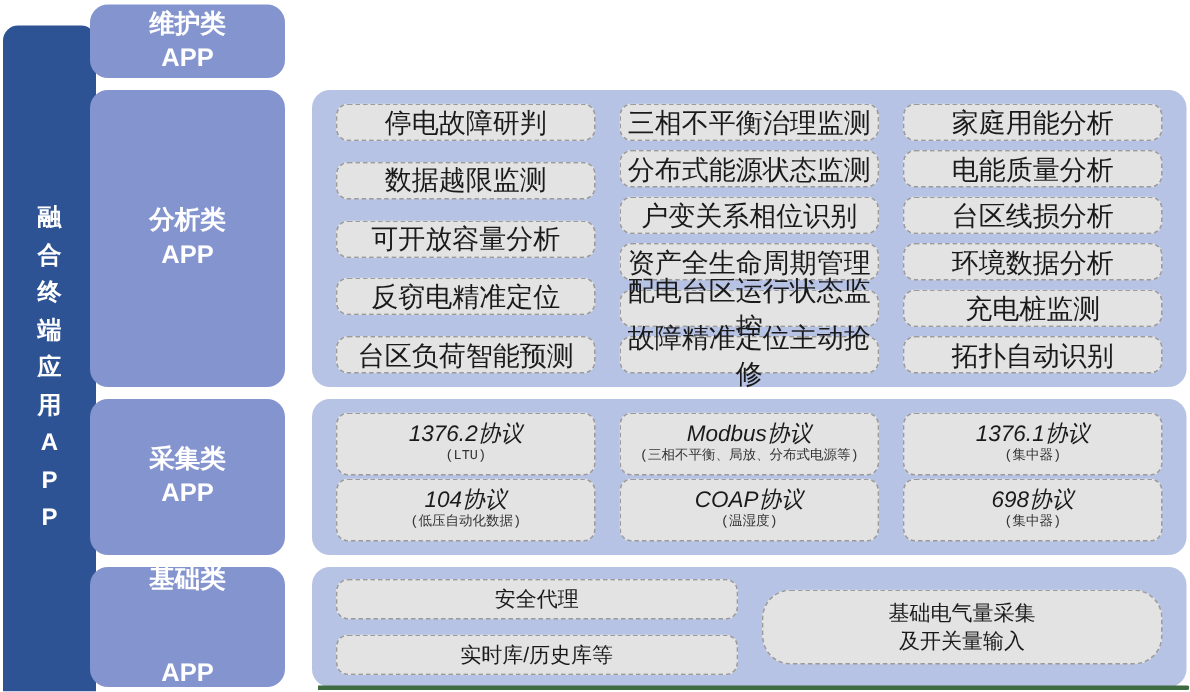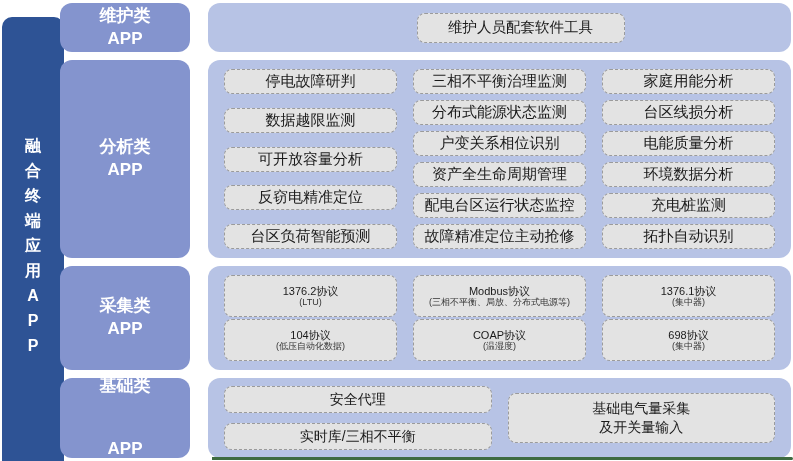--- a/index.html
+++ b/index.html
@@ -25,26 +25,26 @@
   .r4{top:378px;height:80px;gap:40px;}
 
   .cols{display:flex;height:100%;padding:9px 16px;box-sizing:border-box;gap:16px;}
   .col{flex:1;display:flex;flex-direction:column;justify-content:space-between;}
   .r3 .cols{padding:9px 16px;}
   .r4 .cols{padding:8px 16px;}
   .col.center-one{justify-content:center;}
 
   .item{background:#E3E3E3;border:1.6px dashed #9B9B9B;border-radius:8px;color:#1A1A1A;
         display:flex;align-items:center;justify-content:center;text-align:center;box-sizing:border-box;}
-  .a-item{height:25px;font-size:15px;}
+  .a-item{height:25px;font-size:18px;}
   .proto{flex-direction:column;height:42px;line-height:1.1;}
-  .proto .t{font-size:11px;}
-  .proto .s{font-size:9px;color:#333333;margin-top:1px;}
+  .proto .t{font-size:15px;font-style:italic;}
+  .proto .s{font-size:9px;color:#333333;margin-top:1px;font-family:Liberation Mono, monospace;}
   .b-item{height:27px;font-size:14px;}
-  .tall{height:50px;flex-direction:column;font-size:14px;line-height:1.35;}
+  .tall{height:50px;flex-direction:column;font-size:14px;line-height:1.35;border-radius:19px;}
 
   .maintain-wrap{display:flex;height:100%;align-items:center;justify-content:center;}
   .m-item{width:208px;height:30px;font-size:14.5px;margin-left:42px;}
 
   
   .accent{position:absolute;left:212px;right:0;top:457px;height:2.5px;background:#3E6B41;
           border-radius:0 8px 8px 0;}
 </style>
 </head>
 <body>
@@ -65,47 +65,42 @@
   </div>
   <div class="cat r3">
     <span>采集类</span>
     <span>APP</span>
   </div>
   <div class="cat r4">
     <span>基础类</span>
     <span>APP</span>
   </div>
 
-  <div class="panel r1">
-    <div class="maintain-wrap">
-      <div class="item m-item">维护人员配套软件工具</div>
-    </div>
-  </div>
 
   <div class="panel r2">
     <div class="cols">
       <div class="col">
         <div class="item a-item">停电故障研判</div>
         <div class="item a-item">数据越限监测</div>
         <div class="item a-item">可开放容量分析</div>
         <div class="item a-item">反窃电精准定位</div>
         <div class="item a-item">台区负荷智能预测</div>
       </div>
       <div class="col">
         <div class="item a-item">三相不平衡治理监测</div>
         <div class="item a-item">分布式能源状态监测</div>
         <div class="item a-item">户变关系相位识别</div>
         <div class="item a-item">资产全生命周期管理</div>
         <div class="item a-item">配电台区运行状态监控</div>
         <div class="item a-item">故障精准定位主动抢修</div>
       </div>
       <div class="col">
         <div class="item a-item">家庭用能分析</div>
+        <div class="item a-item">电能质量分析</div>
         <div class="item a-item">台区线损分析</div>
-        <div class="item a-item">电能质量分析</div>
         <div class="item a-item">环境数据分析</div>
         <div class="item a-item">充电桩监测</div>
         <div class="item a-item">拓扑自动识别</div>
       </div>
     </div>
   </div>
 
   <div class="panel r3">
     <div class="cols">
       <div class="col">
@@ -138,21 +133,21 @@
           <div class="s">(集中器)</div>
         </div>
       </div>
     </div>
   </div>
 
   <div class="panel r4">
     <div class="cols">
       <div class="col">
         <div class="item b-item">安全代理</div>
-        <div class="item b-item">实时库/三相不平衡</div>
+        <div class="item b-item">实时库/历史库等</div>
       </div>
       <div class="col center-one">
         <div class="item tall">
           <span>基础电气量采集</span>
           <span>及开关量输入</span>
         </div>
       </div>
     </div>
   </div>
 

